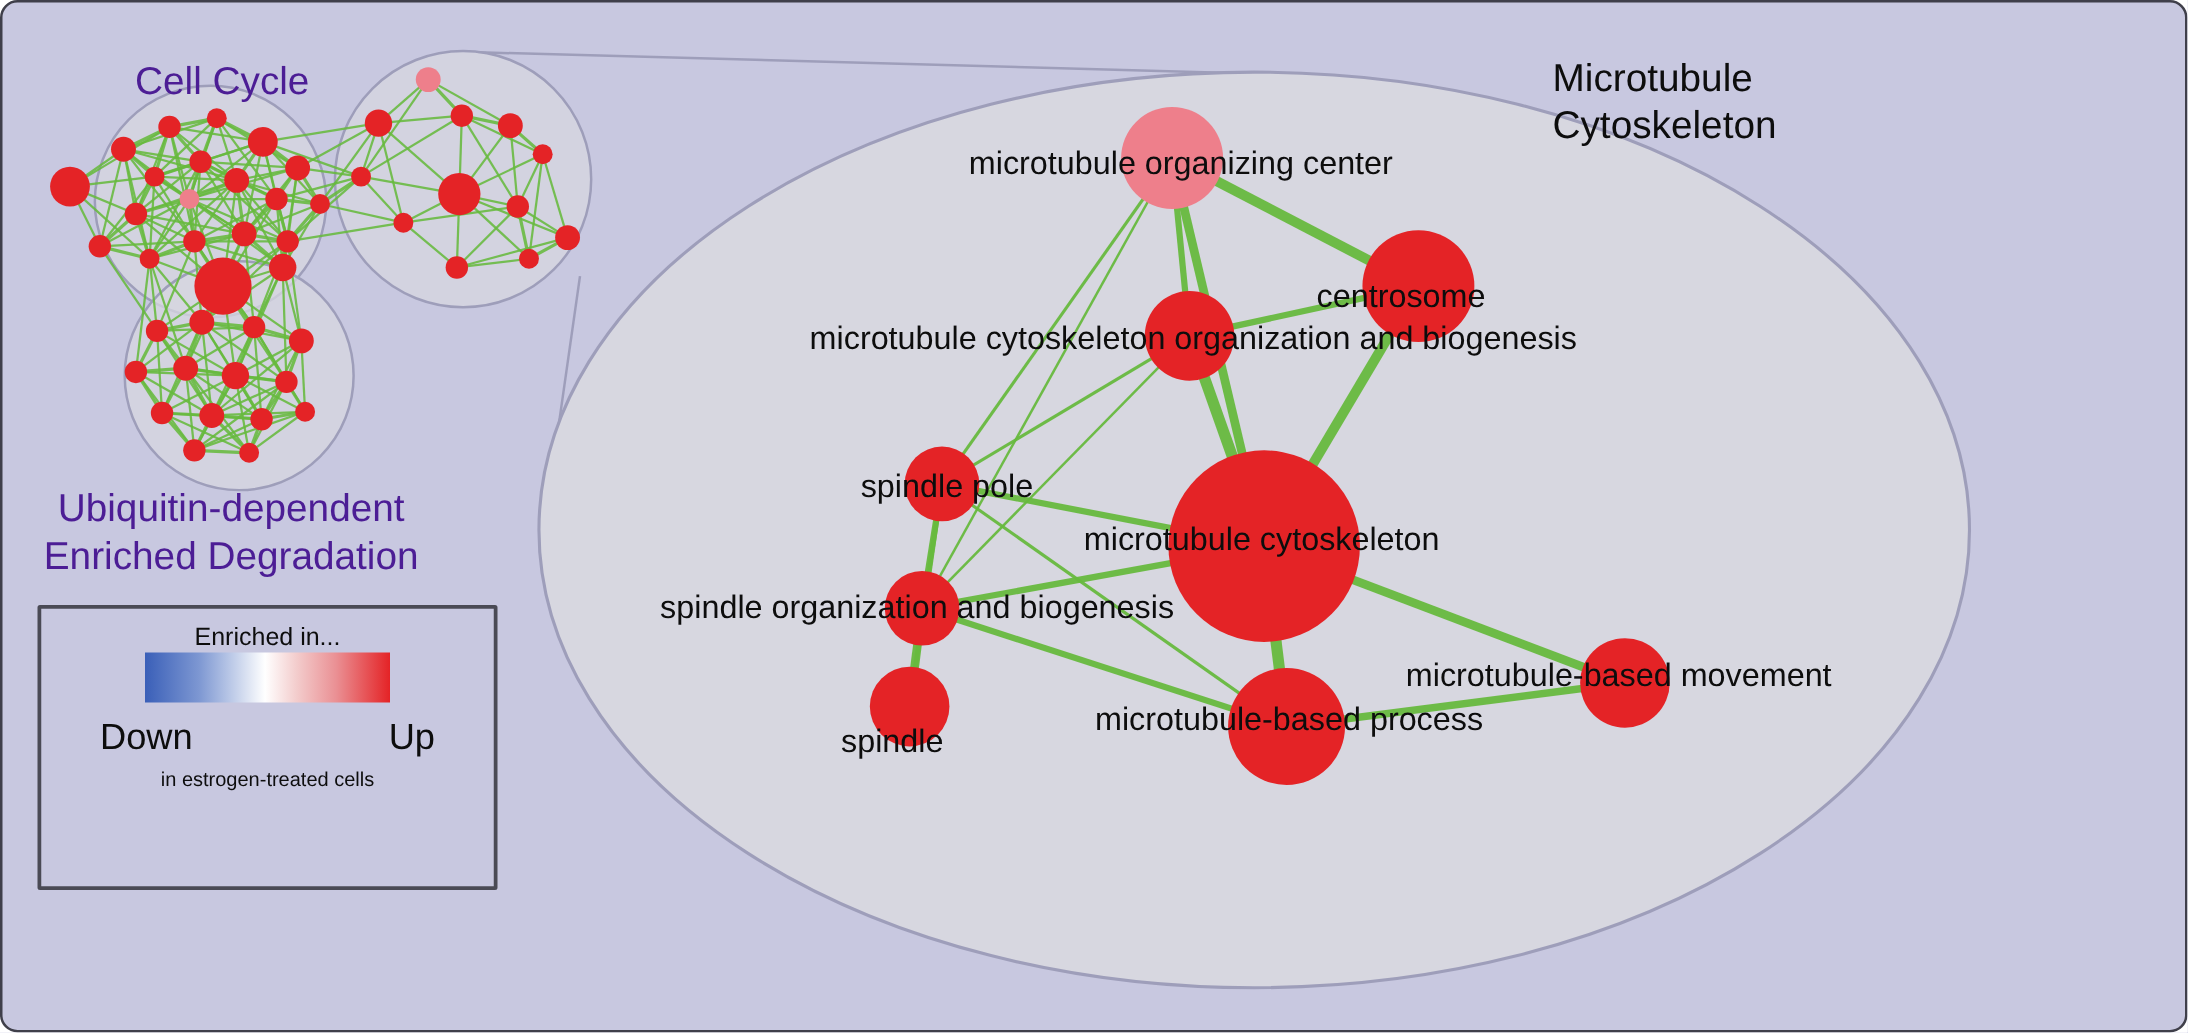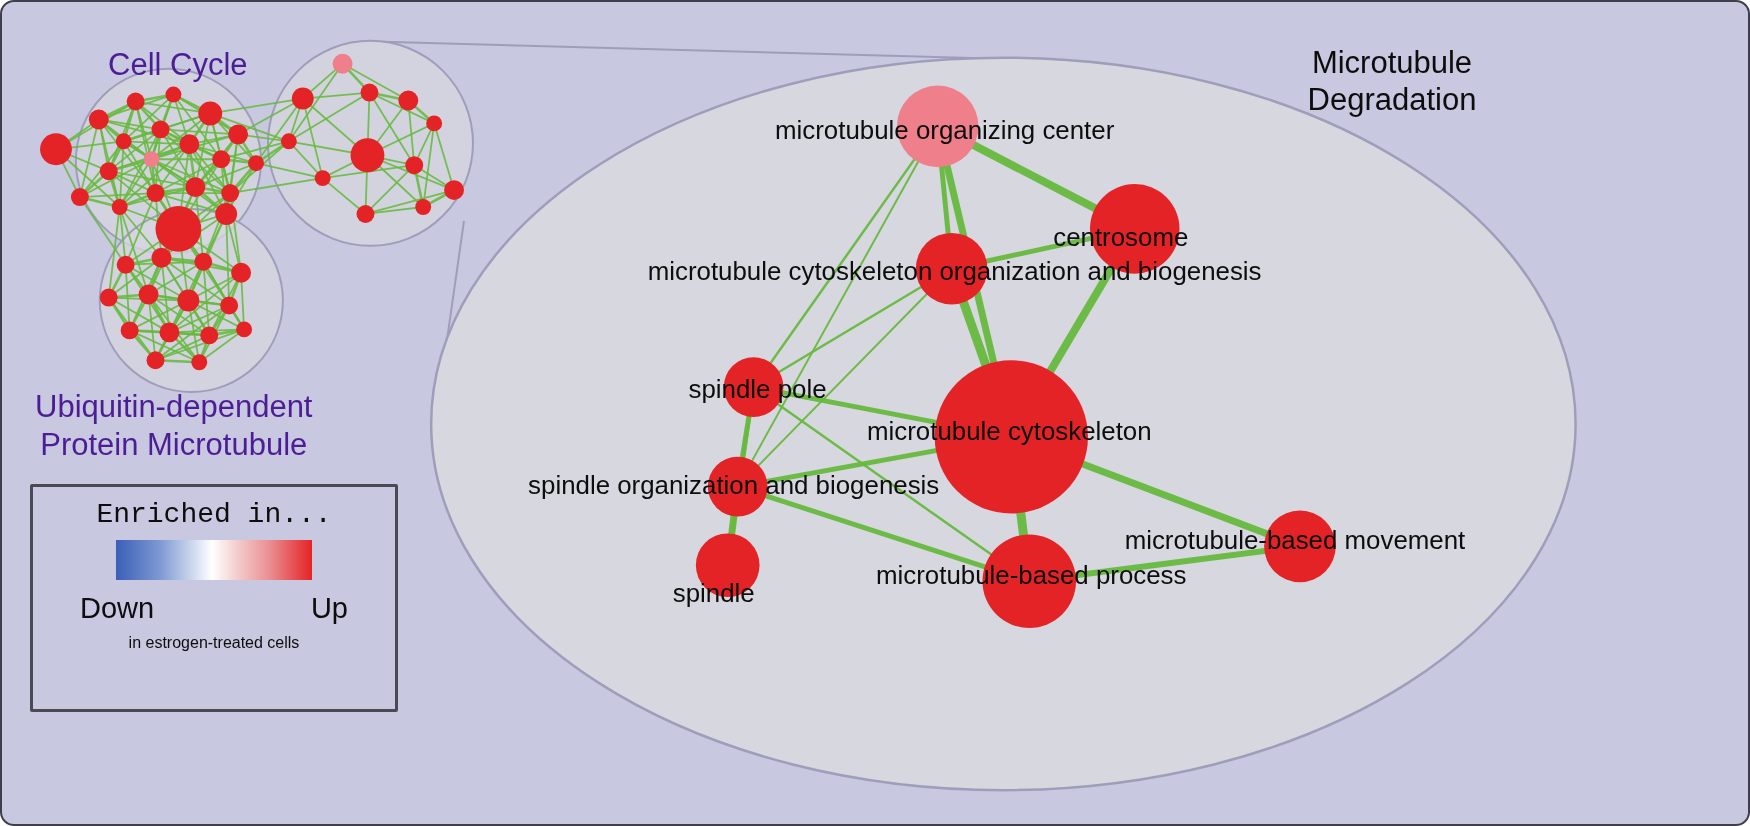--- a/index.html
+++ b/index.html
@@ -7,26 +7,26 @@
     position:relative;width:1750px;height:826px;box-sizing:border-box;
     background:#c8c8e0;border:2px solid #3f3f4a;border-radius:14px;overflow:hidden;
     font-family:"Liberation Sans","DejaVu Sans",sans-serif;
   }
   #scene{position:absolute;left:0;top:0;width:100%;height:100%;}
   #scene text{font-family:"Liberation Sans","DejaVu Sans",sans-serif;}
   .overlay{position:absolute;color:#0d0d0d;}
   .gray-label{color:#4c1d95;font-size:31px;line-height:1.22;}
   .cc-label{left:106px;top:44px;}
   .ub-label{left:33px;top:386px;text-align:center;}
-  .zoom-title{left:1240px;top:42px;width:300px;text-align:center;font-size:31px;line-height:1.2;color:#0d0d0d;}
+  .zoom-title{left:1240px;top:42px;width:300px;text-align:left;font-size:31px;line-height:1.2;color:#0d0d0d;}
   .legend{
     position:absolute;left:28px;top:482px;width:368px;height:228px;box-sizing:border-box;
     border:3px solid #4a4a55;border-radius:2px;padding-top:12px;text-align:center;color:#0d0d0d;
   }
-  .legend-title{font-size:28px;margin-bottom:10px;font-family:Liberation Mono, monospace;}
+  .legend-title{font-size:20px;}
   .legend-gradient{
     width:196px;height:40px;margin:0 auto;
     background:linear-gradient(90deg,#3a5fb8 0%,#7d97d2 22%,#c9d4ec 38%,#ffffff 49%,#f3cccc 62%,#ea9094 78%,#e42326 100%);
   }
   .legend-scale{display:flex;justify-content:space-between;width:268px;margin:12px auto 0 auto;font-size:29px;}
   .legend-caption{margin-top:8px;font-size:16px;line-height:1.3;}
 </style>
 </head>
 <body>
 
@@ -376,26 +376,26 @@
         <text x="1297" y="543" text-anchor="middle" dominant-baseline="middle" fill="#0d0d0d" font-size="26">microtubule-based movement</text>
         <text x="1032" y="578" text-anchor="middle" dominant-baseline="middle" fill="#0d0d0d" font-size="26">microtubule-based process</text>
         <text x="713" y="596" text-anchor="middle" dominant-baseline="middle" fill="#0d0d0d" font-size="26">spindle</text>
       </g>
   </svg>
 
   <div class="overlay gray-label cc-label">Cell Cycle</div>
 
   <div class="overlay gray-label ub-label">
     <div>Ubiquitin-dependent</div>
-    <div>Protein Microtubule</div>
+    <div>Enriched Degradation</div>
   </div>
 
   <div class="overlay zoom-title">
     <div>Microtubule</div>
-    <div>Degradation</div>
+    <div>Cytoskeleton</div>
   </div>
 
   <div class="legend">
     <div class="legend-title">Enriched in...</div>
     <div class="legend-gradient"></div>
     <div class="legend-scale">
       <span>Down</span>
       <span>Up</span>
     </div>
     <div class="legend-caption">

